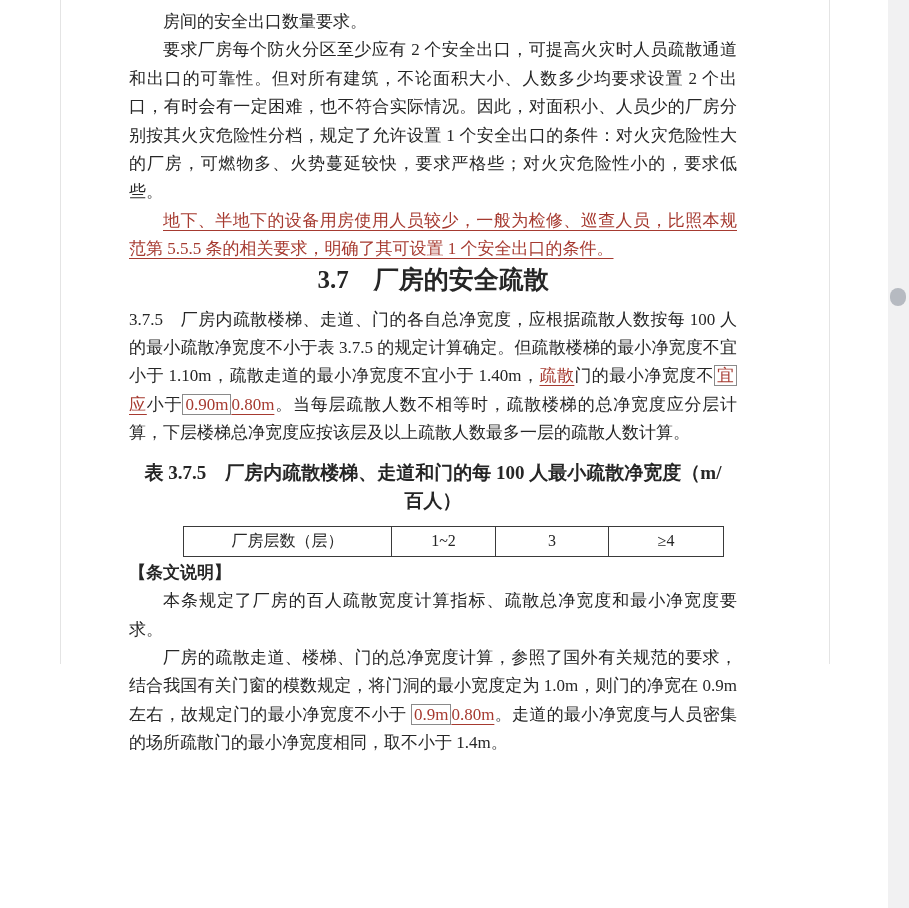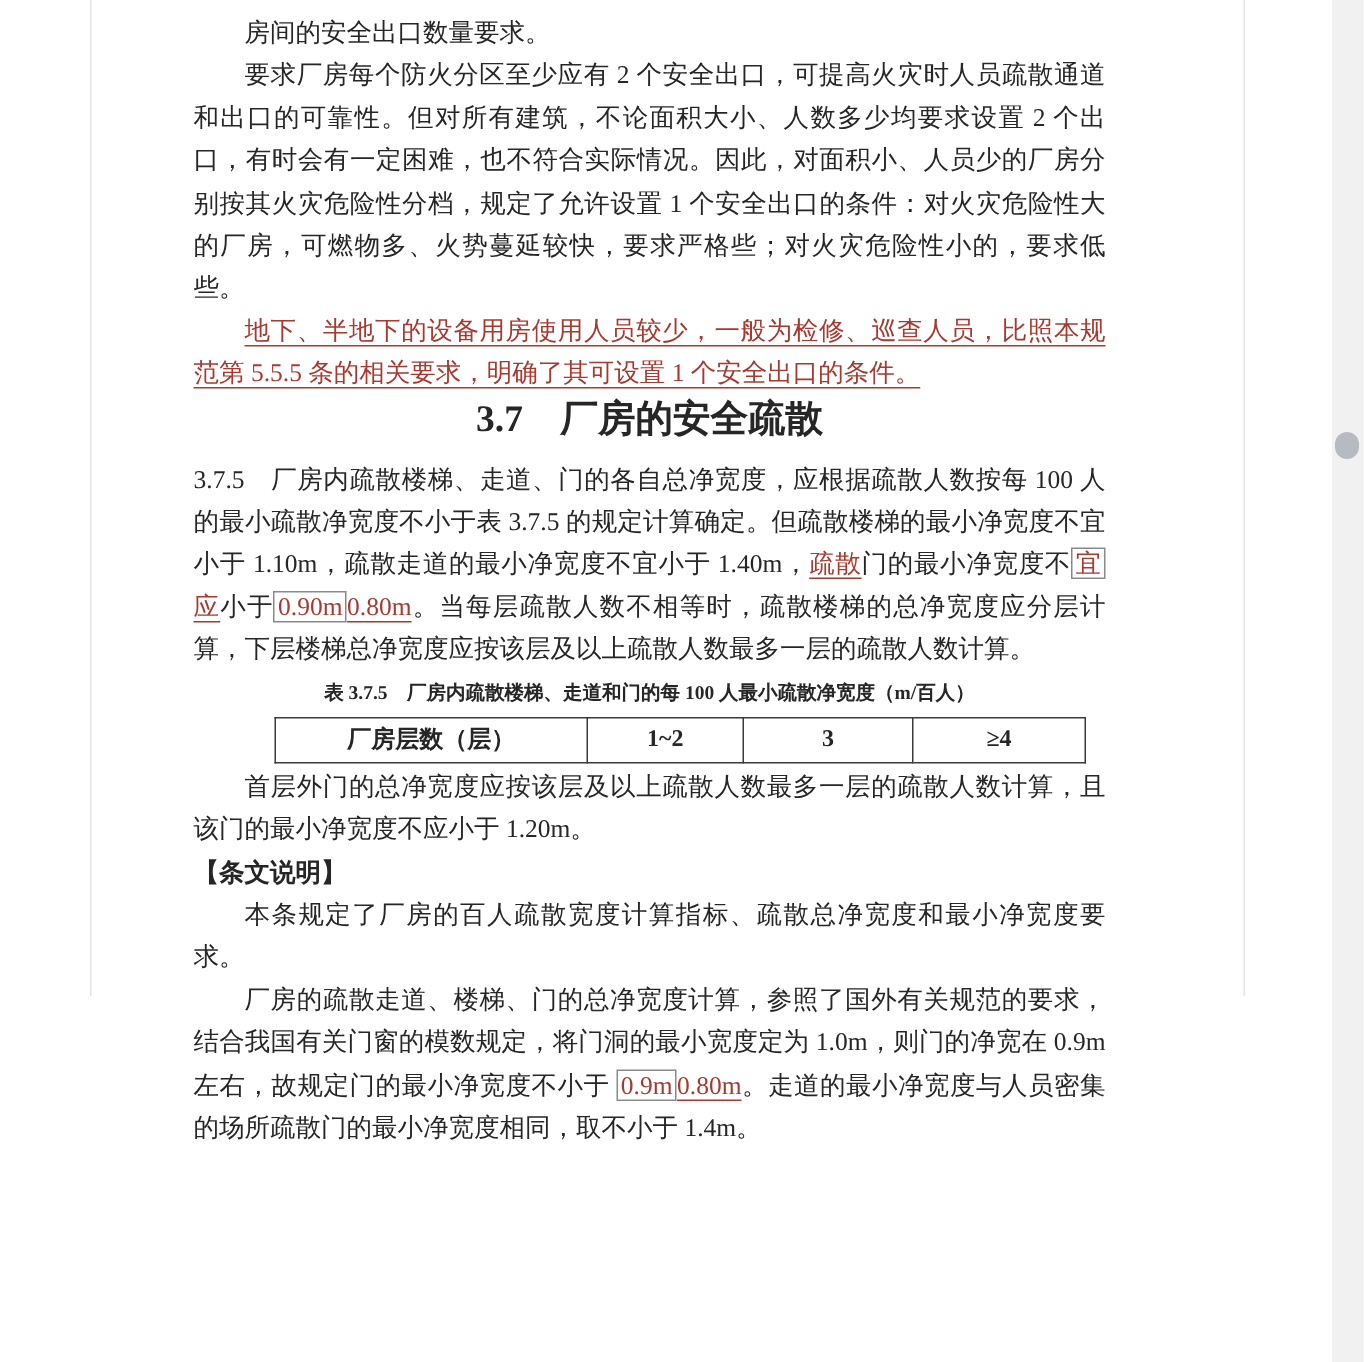--- a/index.html
+++ b/index.html
@@ -17,22 +17,22 @@
     border-left:1px solid var(--page-edge);border-right:1px solid var(--page-edge);
     box-sizing:border-box;
   }
   .content{padding:8px 92px 0 68px;}
   .para{font-size:17px;line-height:28.4px;text-align:justify;margin:0;word-break:break-all;}
   .indent{text-indent:2em;}
   .ins{color:var(--revision-red);text-decoration:underline;text-underline-offset:4px;margin-top:16px;}
   .del{color:var(--revision-red);border:1px solid var(--del-box-border);padding:0 2px;}
   .bold{font-weight:bold;}
   .heading{font-size:25px;font-weight:bold;text-align:center;line-height:30px;margin:1px 0 11px 0;}
-  .tbl-caption{font-size:13px;font-weight:bold;text-align:center;line-height:28px;margin:0;}
-  table.spec{border-collapse:collapse;margin:2px 0 2px 54px;table-layout:fixed;font-weight:bold;}
+  .tbl-caption{font-size:19px;font-weight:bold;text-align:center;line-height:28px;margin:11px;}
+  table.spec{border-collapse:collapse;margin:2px 0 2px 54px;table-layout:fixed;}
   table.spec td{
     border:1.5px solid var(--table-border);text-align:center;vertical-align:middle;
     font-size:16px;padding:0 4px;height:27px;
   }
   table.spec tr.hdr td{height:29px;}
   .scroll-track{position:absolute;right:0;top:0;width:21px;height:908px;background:var(--scrollbar-track);}
   .scroll-thumb{position:absolute;left:2px;top:288px;width:16px;height:18px;border-radius:9px;background:var(--scrollbar-thumb);}
 </style>
 </head>
 <body>
@@ -60,21 +60,20 @@
       <tbody>
           <tr class="hdr">
         <td>厂房层数（层）</td>
         <td>1~2</td>
         <td>3</td>
         <td>≥4</td>
       </tr>
     </tbody>
       </table>
 
-    <p class="para indent"><span>首层外门的总净宽度应按该层及以上疏散人数最多一层的疏散人数计算，且该门的最小净宽度不应小于 1.20m。</span></p>
     <p class="para"><span class="bold">【条文说明】</span></p>
     <p class="para indent"><span>本条规定了厂房的百人疏散宽度计算指标、疏散总净宽度和最小净宽度要求。</span></p>
     <p class="para indent"><span>厂房的疏散走道、楼梯、门的总净宽度计算，参照了国外有关规范的要求，结合我国有关门窗的模数规定，将门洞的最小宽度定为 1.0m，则门的净宽在 0.9m 左右，故规定门的最小净宽度不小于 </span><span class="del">0.9m</span><span class="ins">0.80m</span><span>。走道的最小净宽度与人员密集的场所疏散门的最小净宽度相同，取不小于 1.4m。</span></p>
     <p class="para indent"></p>
 
   </div>
 </div>
 
 <div class="scroll-track">
   <div class="scroll-thumb"></div>

